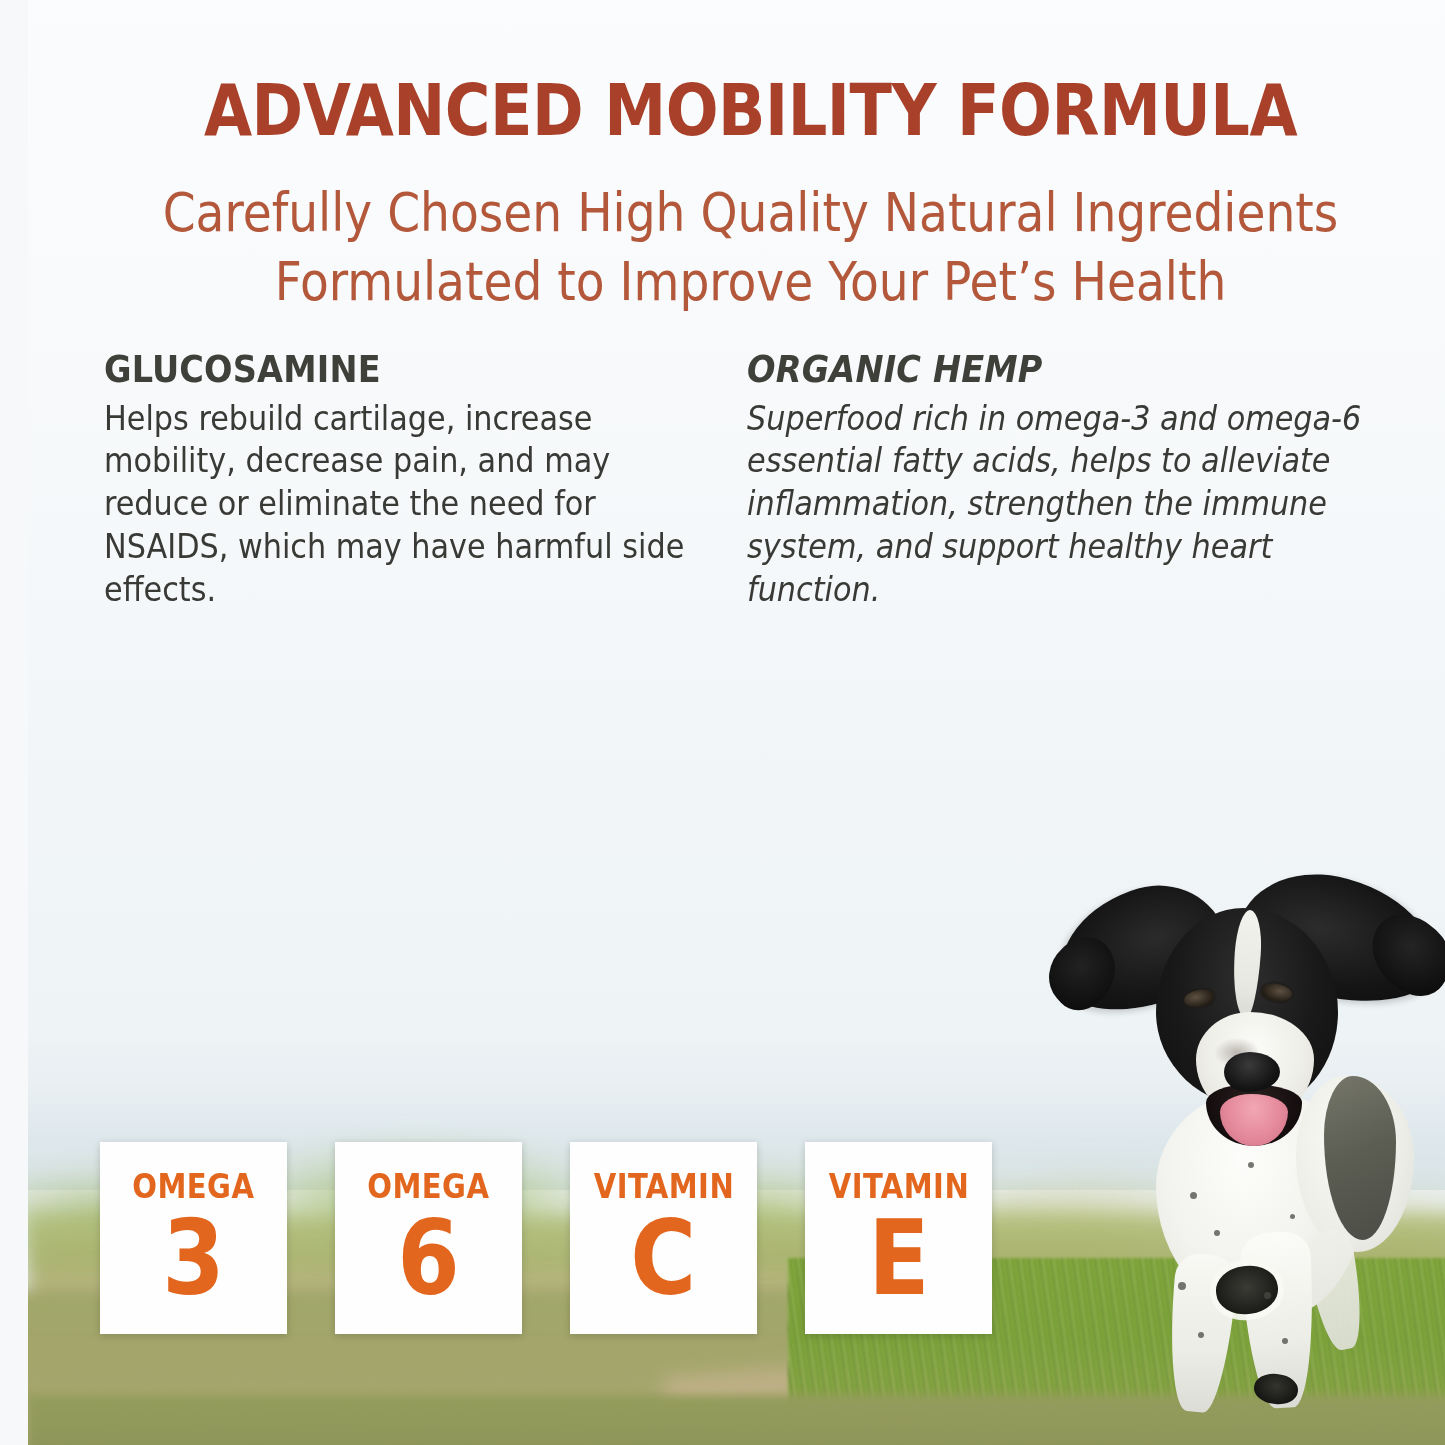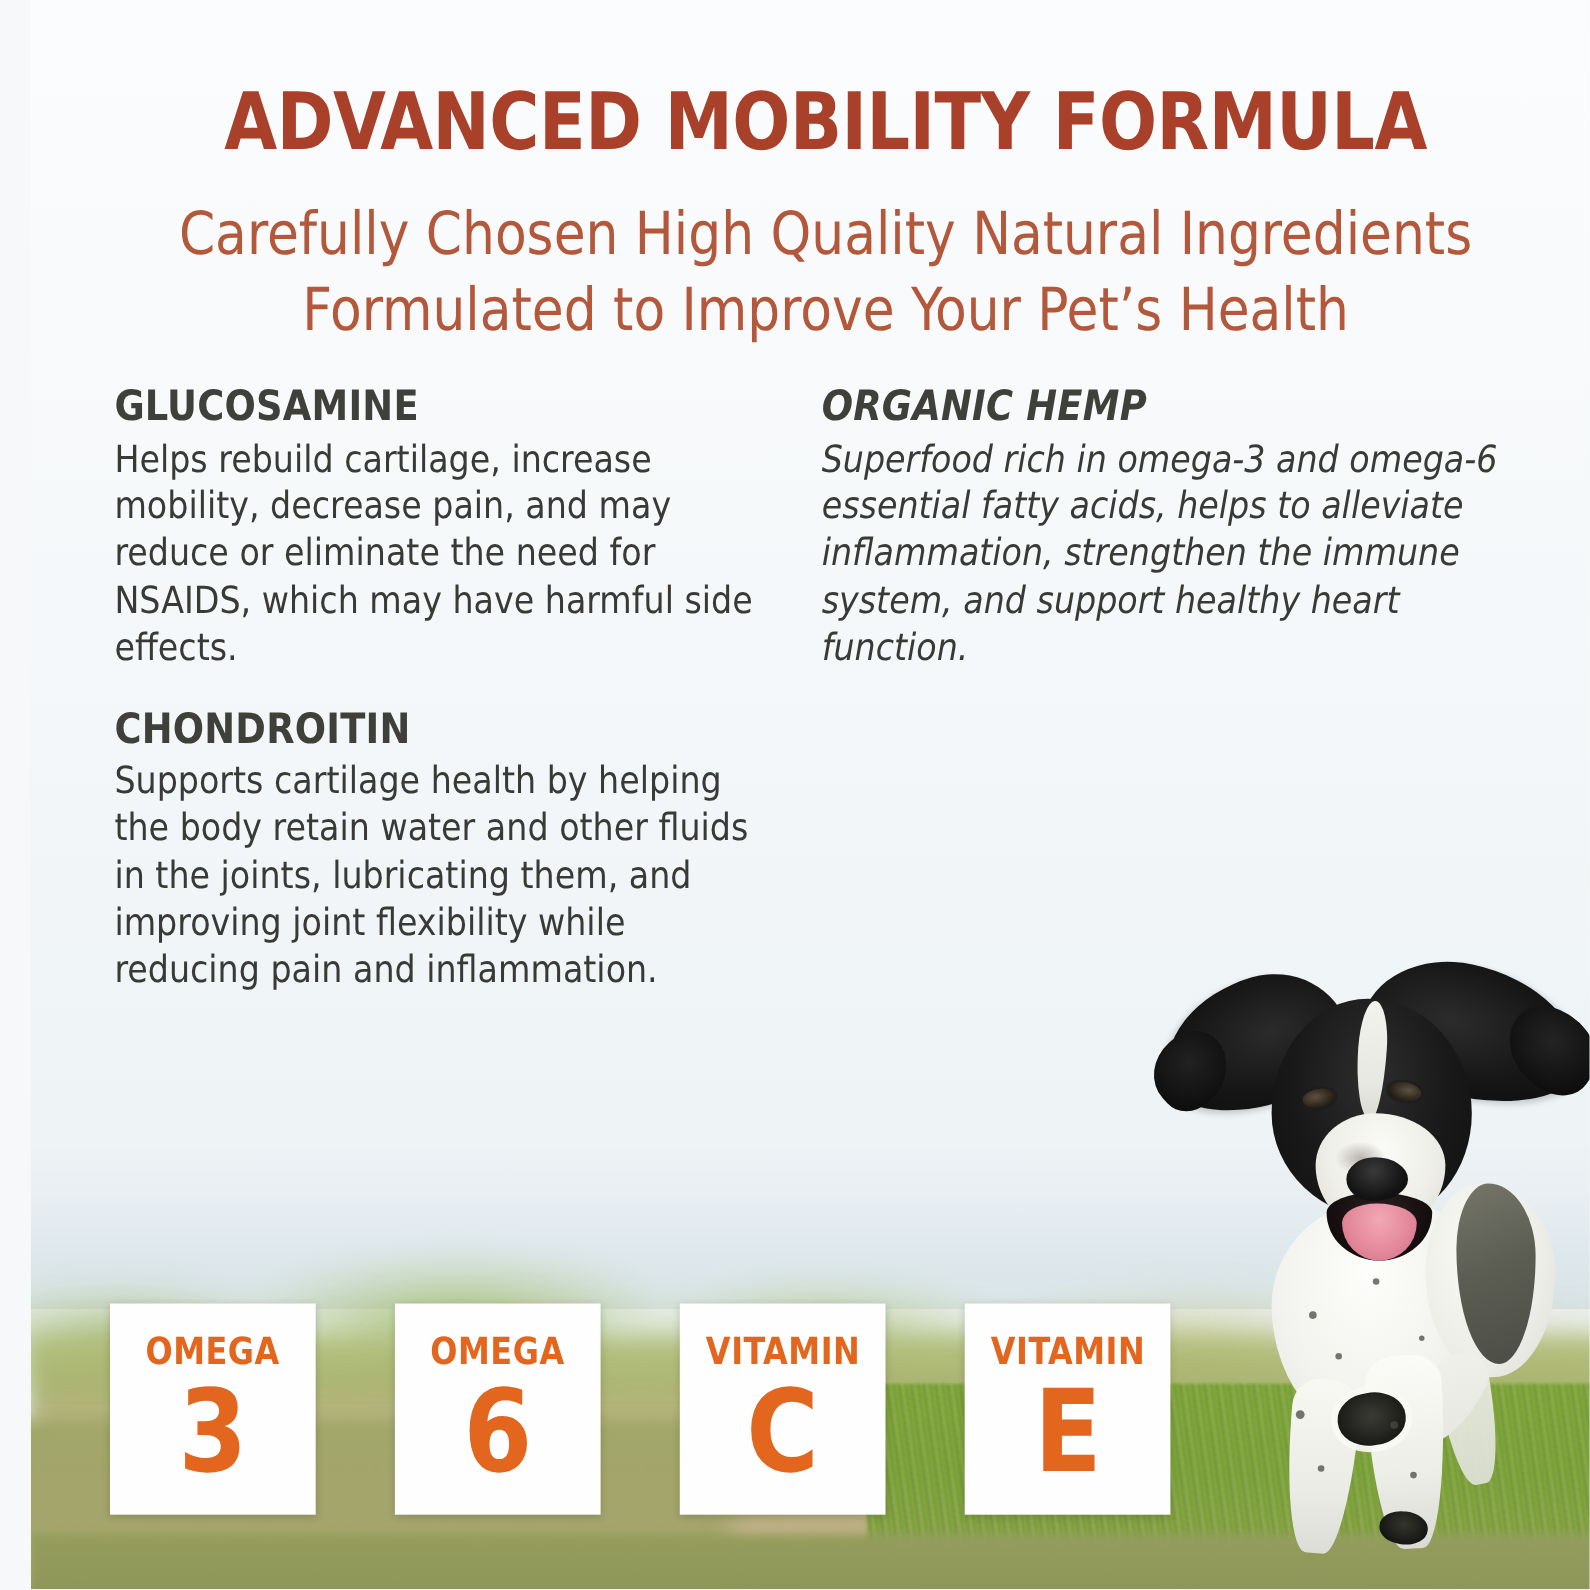--- a/index.html
+++ b/index.html
@@ -302,22 +302,22 @@
     font-weight:normal;
     font-size:34px;
     line-height:1.26;
     color:#393a36;
     transform:scaleX(.99);
     transform-origin:left center;
   }
 
   
   #badges {
-    position:absolute; left:72px; top:1185px;
-    display:flex; gap:72px;
+    position:absolute; left:72px; top:1142px;
+    display:flex; gap:48px;
     z-index:6;
   }
   .badge {
     width:187px; height:192px;
     background:#fefefe;
     box-shadow:0 2px 7px rgba(40,50,30,.22);
     display:flex; flex-direction:column;
     align-items:center; justify-content:center;
     padding-top:4px;
   }
@@ -397,24 +397,20 @@
 
     <div class="columns">
 
       <div class="col col-left">
 
         <div class="section">
           <div class="sec-head">GLUCOSAMINE</div>
           <div class="sec-body">Helps rebuild cartilage, increase mobility, decrease pain, and may reduce or eliminate the need for NSAIDS, which may have harmful side effects.</div>
         </div>
 
-        <div class="section">
-          <div class="sec-head">CHONDROITIN</div>
-          <div class="sec-body">Supports cartilage health by helping the body retain water and other fluids in the joints, lubricating them, and improving joint flexibility while reducing pain and inflammation.</div>
-        </div>
 
 
       </div>
 
       <div class="col col-right">
 
         <div class="section">
           <div class="sec-head">ORGANIC HEMP</div>
           <div class="sec-body">Superfood rich in omega-3 and omega-6 essential fatty acids, helps to alleviate inflammation, strengthen the immune system, and support healthy heart function.</div>
         </div>

